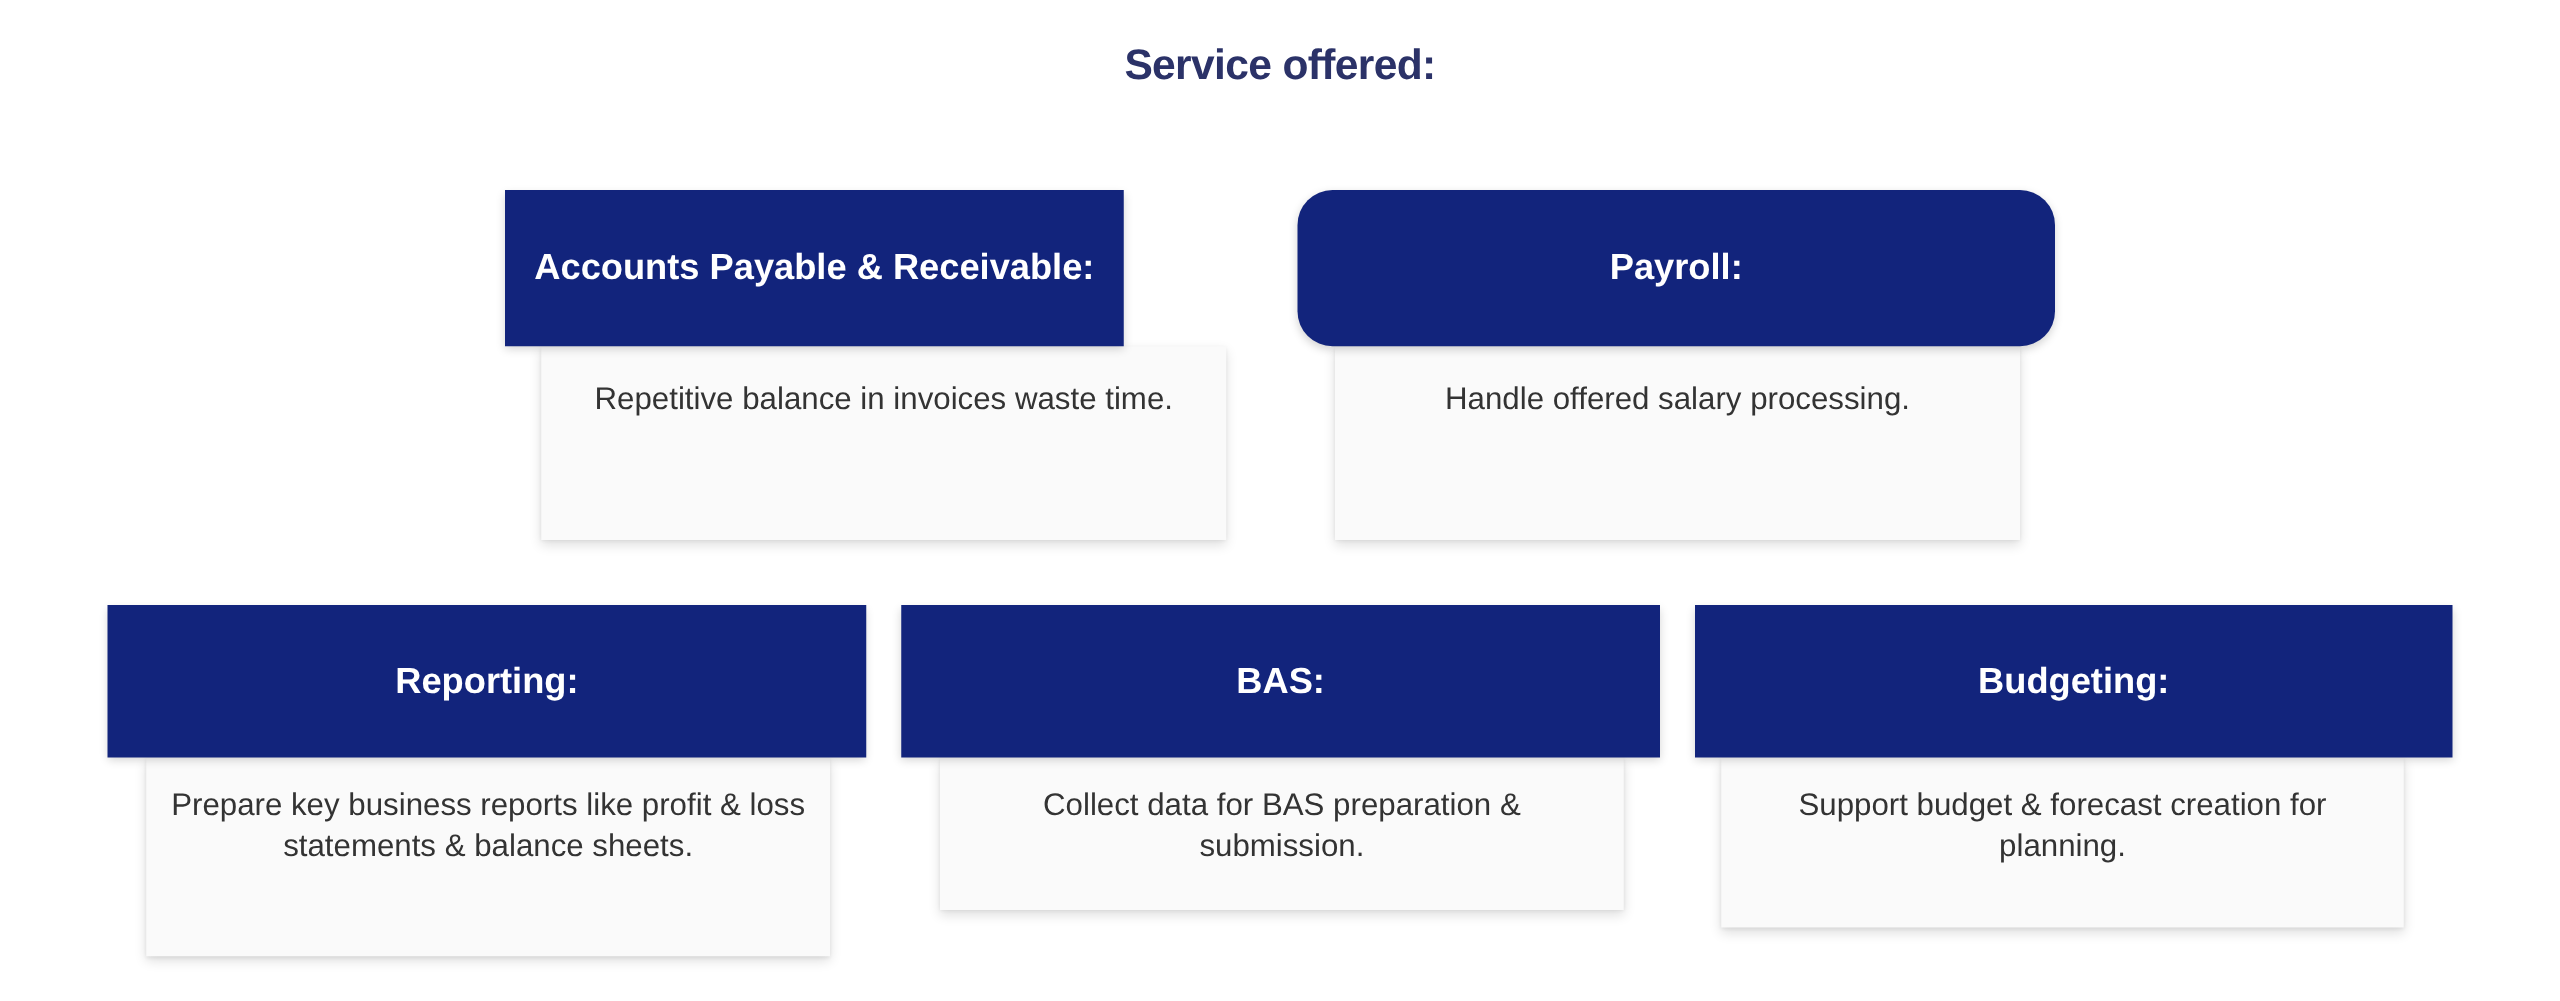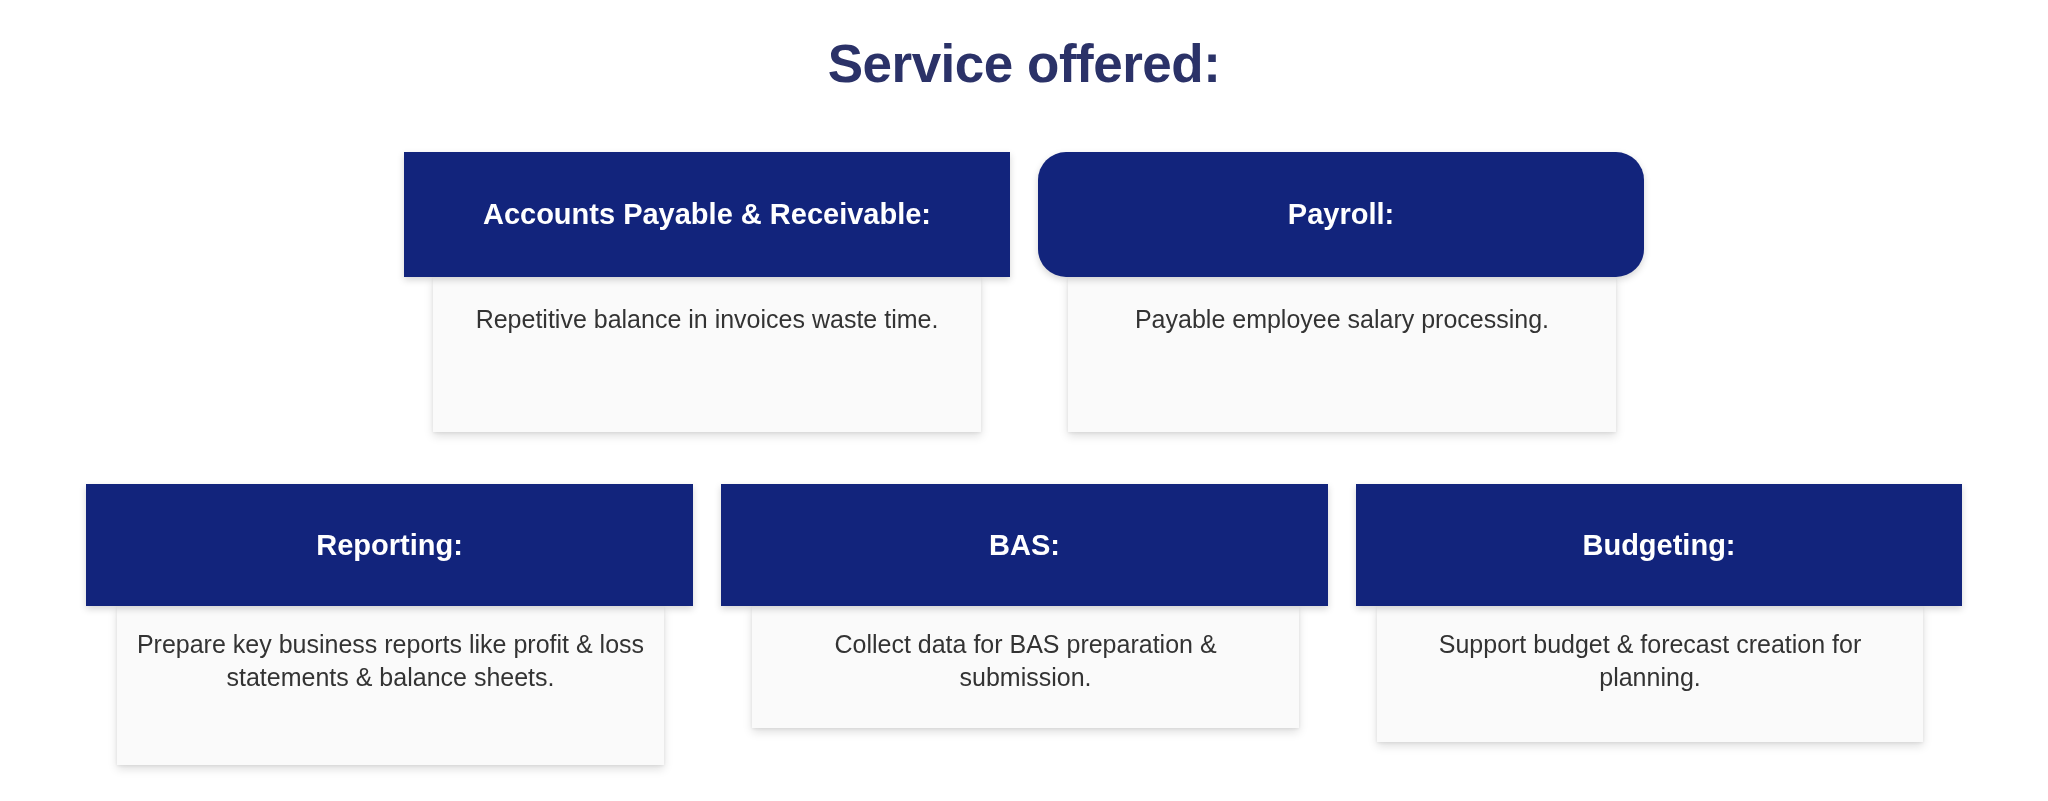--- a/index.html
+++ b/index.html
@@ -21,21 +21,21 @@
     background: #ffffff;
   }
 
   
   .page-title {
     position: absolute;
     left: 0;
     top: 32px;
     width: 2048px;
     text-align: center;
-    font-size: 53px;
+    font-size: 34px;
     font-weight: bold;
     color: #2b3268;
     letter-spacing: -0.5px;
     line-height: 1.2;
   }
 
   
   .card {
     position: absolute;
   }
@@ -72,21 +72,21 @@
     box-shadow: 0 4px 9px rgba(0,0,0,0.13), 0 1px 3px rgba(0,0,0,0.07);
     z-index: 1;
   }
 
   .card-body .body-text {
     display: block;
     width: 100%;
   }
 
   
-  #card-ap-ar .card-header { left: 404px;  top: 152px; width: 606px; height: 125px; }
+  #card-ap-ar .card-header { left: 404px;  top: 152px; width: 495px; height: 125px; }
   #card-ap-ar .card-body   { left: 433px;  top: 277px; width: 548px; height: 155px; }
 
   #card-payroll .card-header { left: 1038px; top: 152px; width: 606px; height: 125px; border-radius: 28px; }
   #card-payroll .card-body   { left: 1068px; top: 277px; width: 548px; height: 155px; }
 
   
   #card-reporting .card-header { left: 86px;   top: 484px; width: 607px; height: 122px; }
   #card-reporting .card-body   { left: 117px;  top: 606px; width: 547px; height: 159px; justify-content: center; }
 
   #card-bas .card-header { left: 721px;  top: 484px; width: 607px; height: 122px; }
@@ -110,21 +110,21 @@
   <div class="card" id="card-ap-ar">
     <div class="card-header">Accounts Payable &amp; Receivable:</div>
     <div class="card-body">
       <span class="body-text">Repetitive balance in invoices waste time.</span>
     </div>
   </div>
 
   <div class="card" id="card-payroll">
     <div class="card-header">Payroll:</div>
     <div class="card-body">
-      <span class="body-text">Payable employee salary processing.</span>
+      <span class="body-text">Handle offered salary processing.</span>
     </div>
   </div>
 
   <div class="card" id="card-reporting">
     <div class="card-header">Reporting:</div>
     <div class="card-body">
       <span class="body-text">Prepare key business reports like profit &amp; loss statements &amp; balance sheets.</span>
     </div>
   </div>
 

